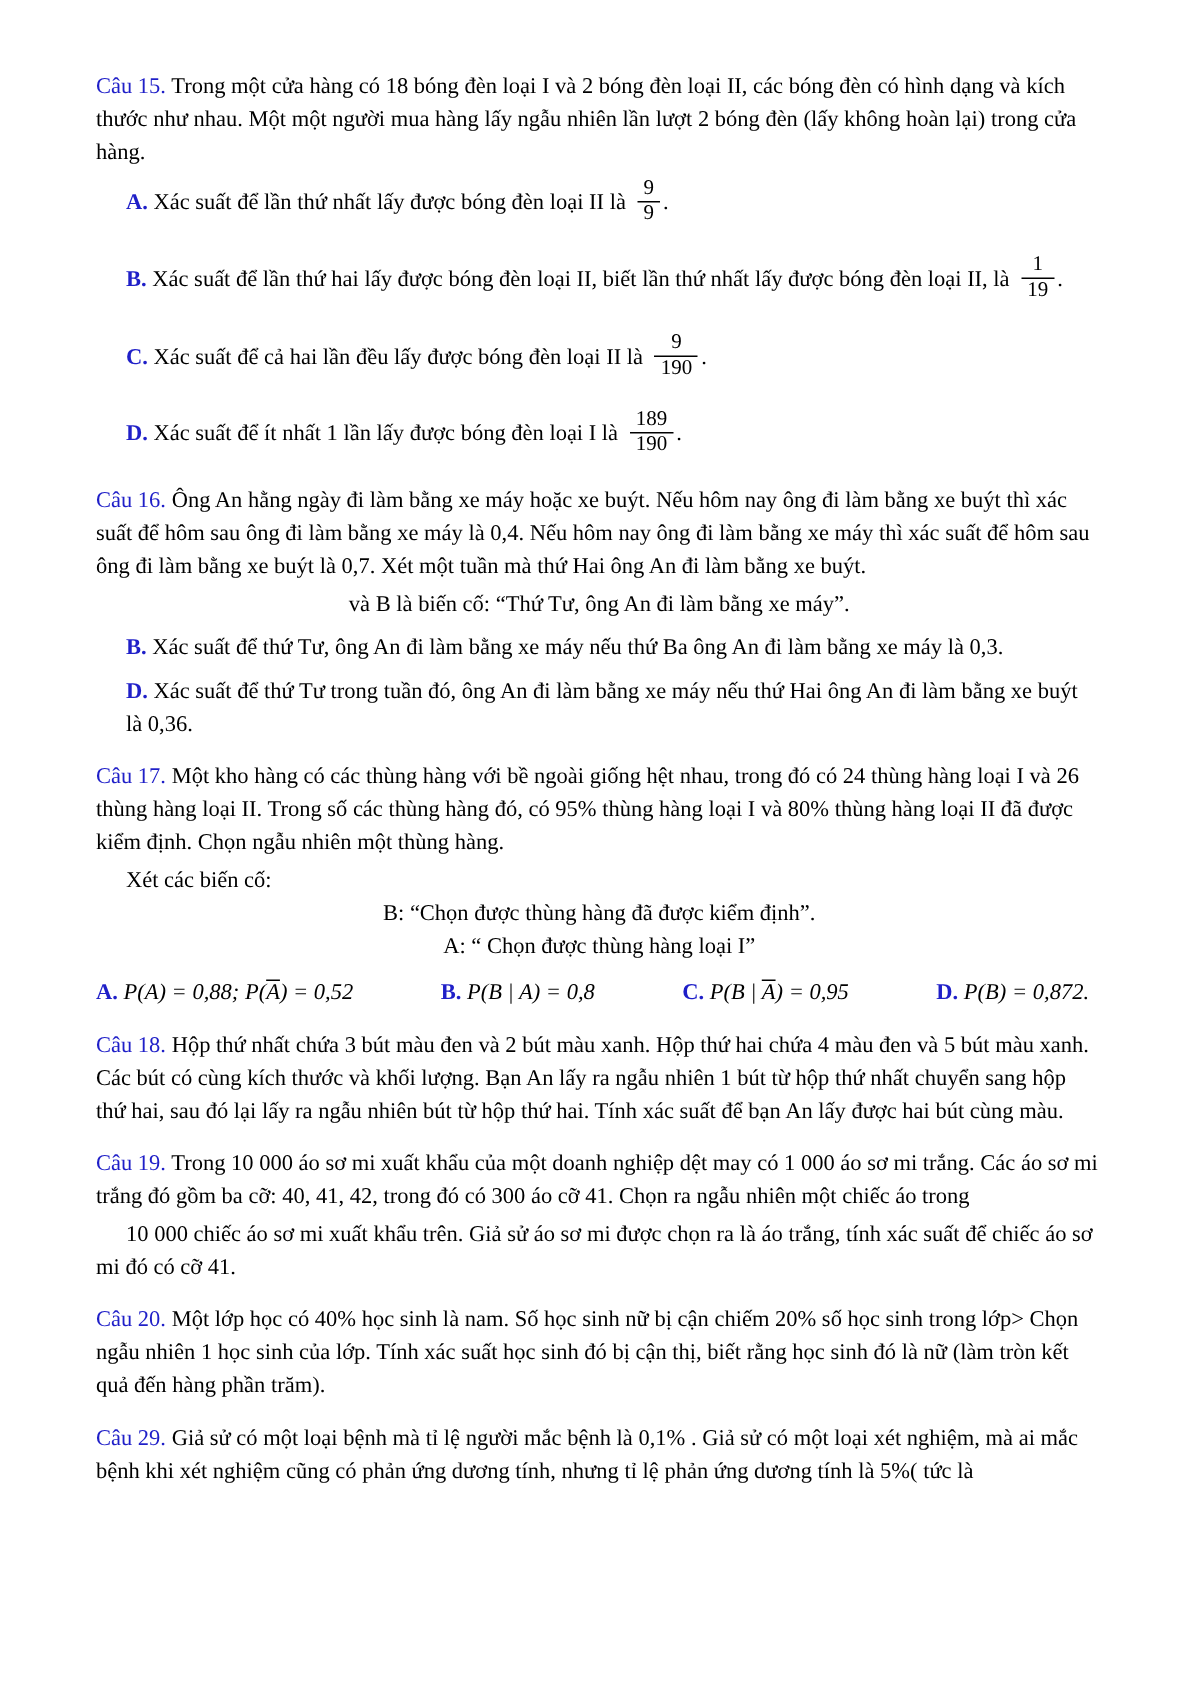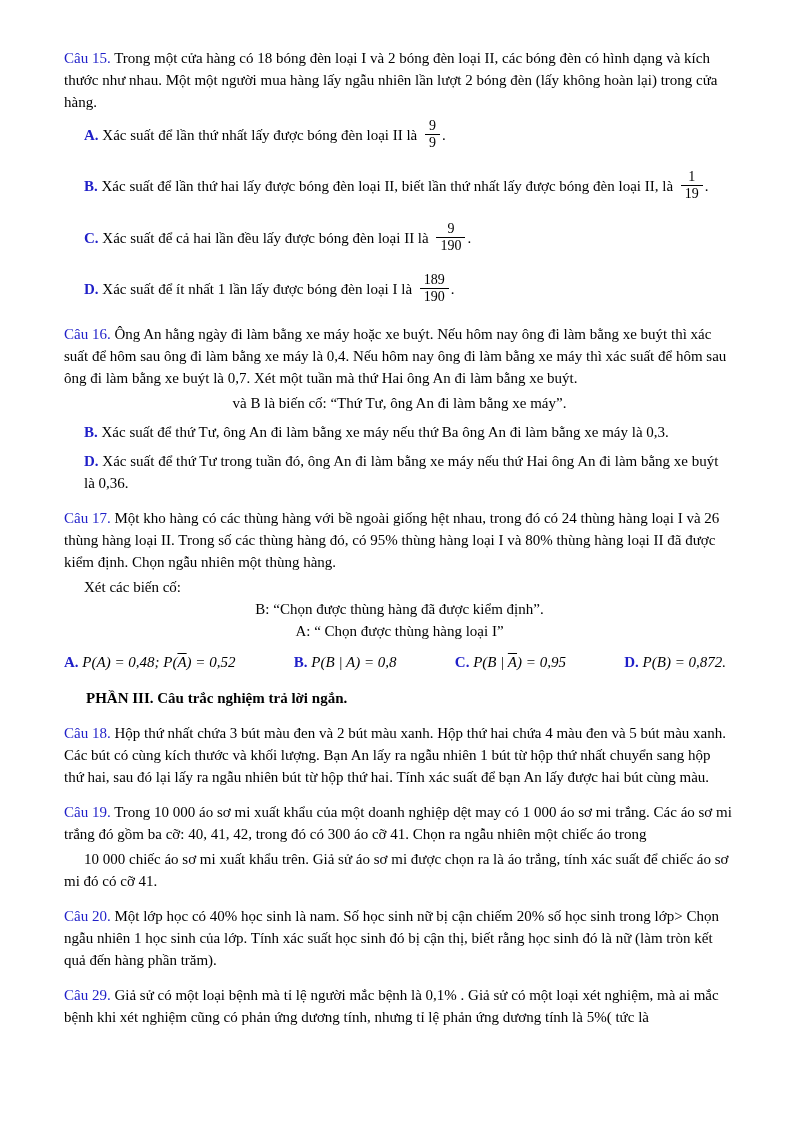--- a/index.html
+++ b/index.html
@@ -62,27 +62,26 @@
 
   <p class="opt"><b class="opt-label">B.</b> <span>Xác suất để thứ Tư, ông An đi làm bằng xe máy nếu thứ Ba ông An đi làm bằng xe máy là 0,3.</span></p>
   <p class="opt"><b class="opt-label">D.</b> <span>Xác suất để thứ Tư trong tuần đó, ông An đi làm bằng xe máy nếu thứ Hai ông An đi làm bằng xe buýt là 0,36.</span></p>
 
   <p class="q-para"><b class="q-label">Câu 17.</b> <span>Một kho hàng có các thùng hàng với bề ngoài giống hệt nhau, trong đó có 24 thùng hàng loại I và 26 thùng hàng loại II. Trong số các thùng hàng đó, có 95% thùng hàng loại I và 80% thùng hàng loại II đã được kiểm định. Chọn ngẫu nhiên một thùng hàng.</span></p>
   <p class="indent"><span>Xét các biến cố:</span></p>
   <p class="small-indent"><span>B: “Chọn được thùng hàng đã được kiểm định”.</span></p>
   <p class="small-indent"><span>A: “ Chọn được thùng hàng loại I”</span></p>
 
   <div class="opts-row">
-    <span class="opt-item"><b class="opt-label">A.</b> <span class="math">P(A) = 0,48; P(</span><span class="ovl">A</span><span class="math">) = 0,52</span></span>
+    <span class="opt-item"><b class="opt-label">A.</b> <span class="math">P(A) = 0,88; P(</span><span class="ovl">A</span><span class="math">) = 0,52</span></span>
     <span class="opt-item"><b class="opt-label">B.</b> <span class="math">P(B | A) = 0,8</span><span class="ovl"></span><span class="math"></span></span>
     <span class="opt-item"><b class="opt-label">C.</b> <span class="math">P(B | </span><span class="ovl">A</span><span class="math">) = 0,95</span></span>
     <span class="opt-item"><b class="opt-label">D.</b> <span class="math">P(B) = 0,872.</span><span class="ovl"></span><span class="math"></span></span>
   </div>
 
-  <p class="section-heading">PHẦN III. Câu trắc nghiệm trả lời ngắn.</p>
 
   <p class="q-para"><b class="q-label">Câu 18.</b> <span>Hộp thứ nhất chứa 3 bút màu đen và 2 bút màu xanh. Hộp thứ hai chứa 4 màu đen và 5 bút màu xanh. Các bút có cùng kích thước và khối lượng. Bạn An lấy ra ngẫu nhiên 1 bút từ hộp thứ nhất chuyển sang hộp thứ hai, sau đó lại lấy ra ngẫu nhiên bút từ hộp thứ hai. Tính xác suất để bạn An lấy được hai bút cùng màu.</span></p>
 
   <p class="q-para"><b class="q-label">Câu 19.</b> <span>Trong 10 000 áo sơ mi xuất khẩu của một doanh nghiệp dệt may có 1 000 áo sơ mi trắng. Các áo sơ mi trắng đó gồm ba cỡ: 40, 41, 42, trong đó có 300 áo cỡ 41. Chọn ra ngẫu nhiên một chiếc áo trong</span></p>
   <p class="cont-indent"><span>10 000 chiếc áo sơ mi xuất khẩu trên. Giả sử áo sơ mi được chọn ra là áo trắng, tính xác suất để chiếc áo sơ mi đó có cỡ 41.</span></p>
 
   <p class="q-para"><b class="q-label">Câu 20.</b> <span>Một lớp học có 40% học sinh là nam. Số học sinh nữ bị cận chiếm 20% số học sinh trong lớp&gt; Chọn ngẫu nhiên 1 học sinh của lớp. Tính xác suất học sinh đó bị cận thị, biết rằng học sinh đó là nữ (làm tròn kết quả đến hàng phần trăm).</span></p>
 
   <p class="q-para"><b class="q-label">Câu 29.</b> <span>Giả sử có một loại bệnh mà tỉ lệ người mắc bệnh là 0,1% . Giả sử có một loại xét nghiệm, mà ai mắc bệnh khi xét nghiệm cũng có phản ứng dương tính, nhưng tỉ lệ phản ứng dương tính là 5%( tức là</span></p>
 

